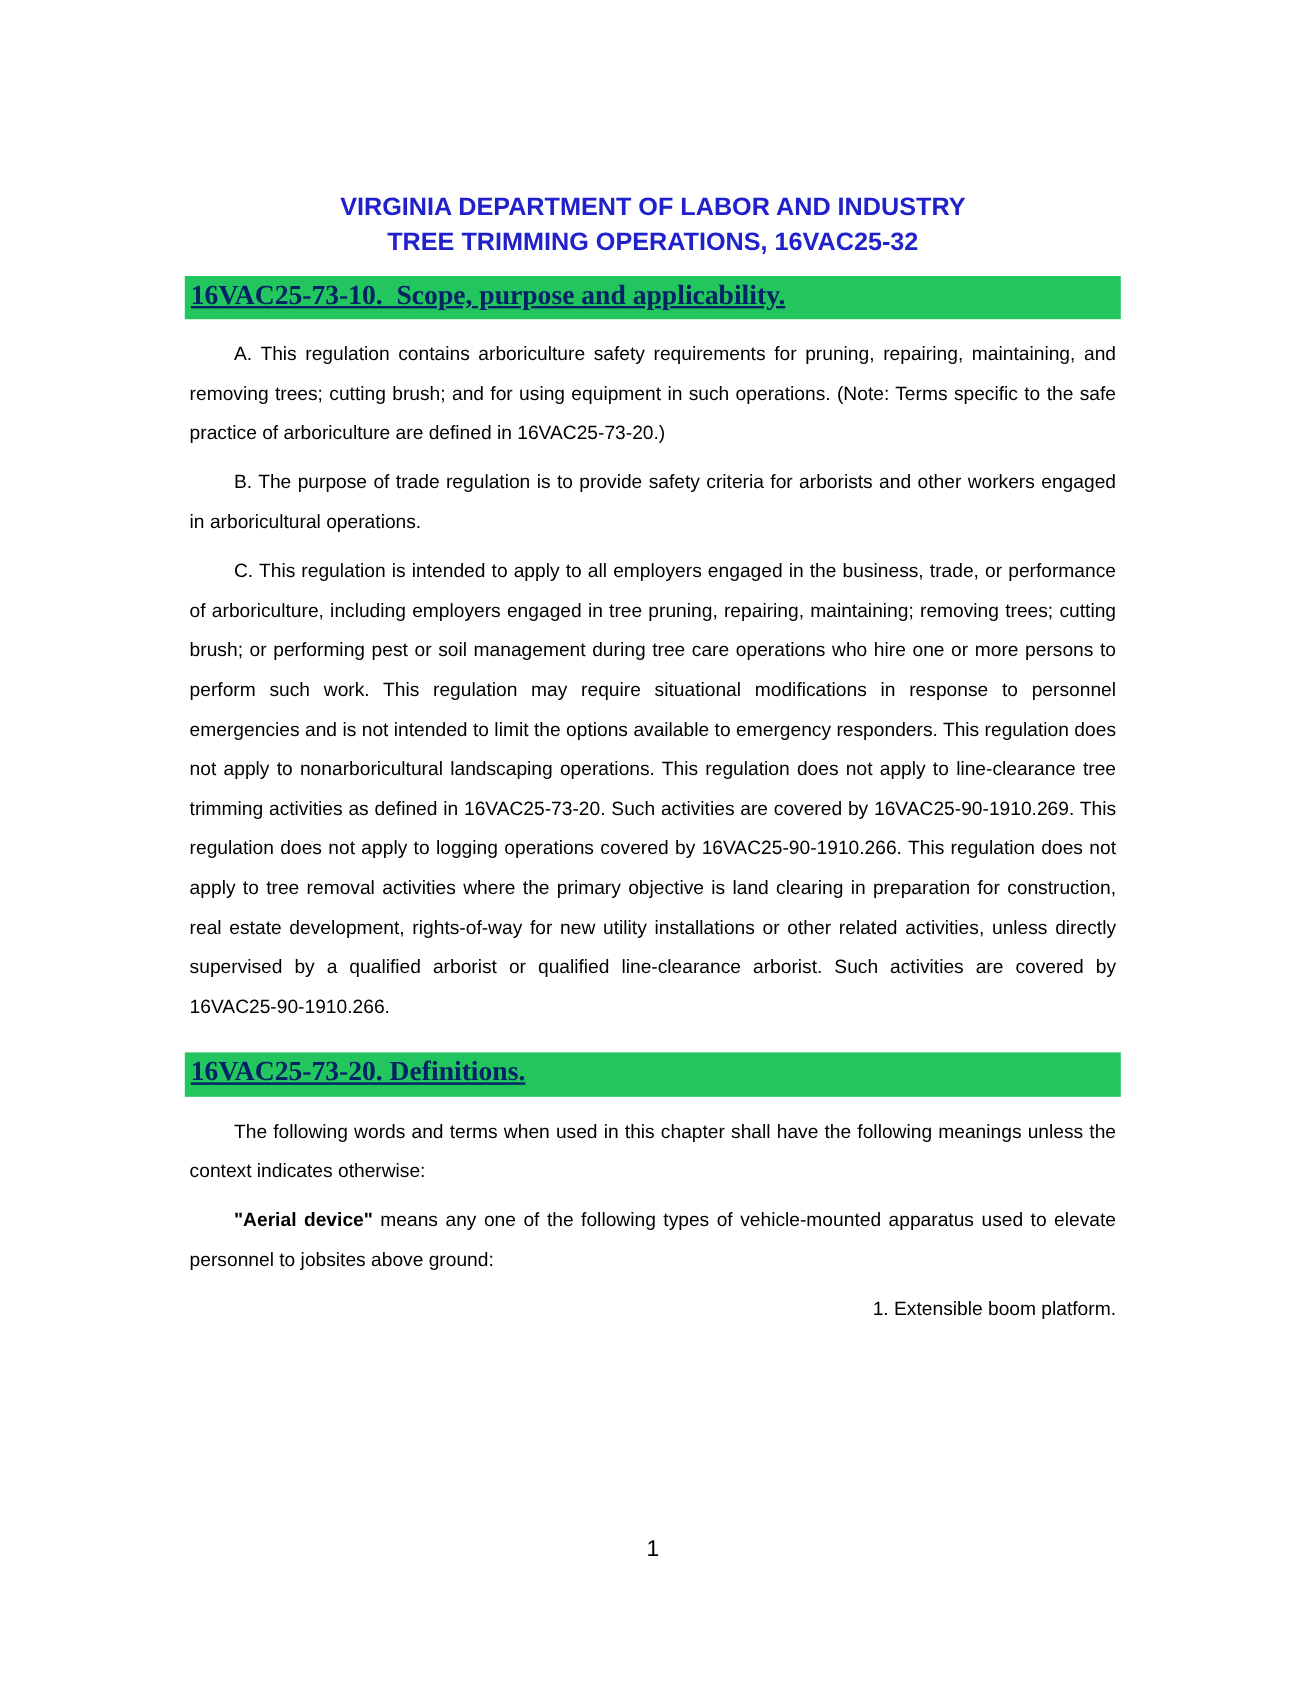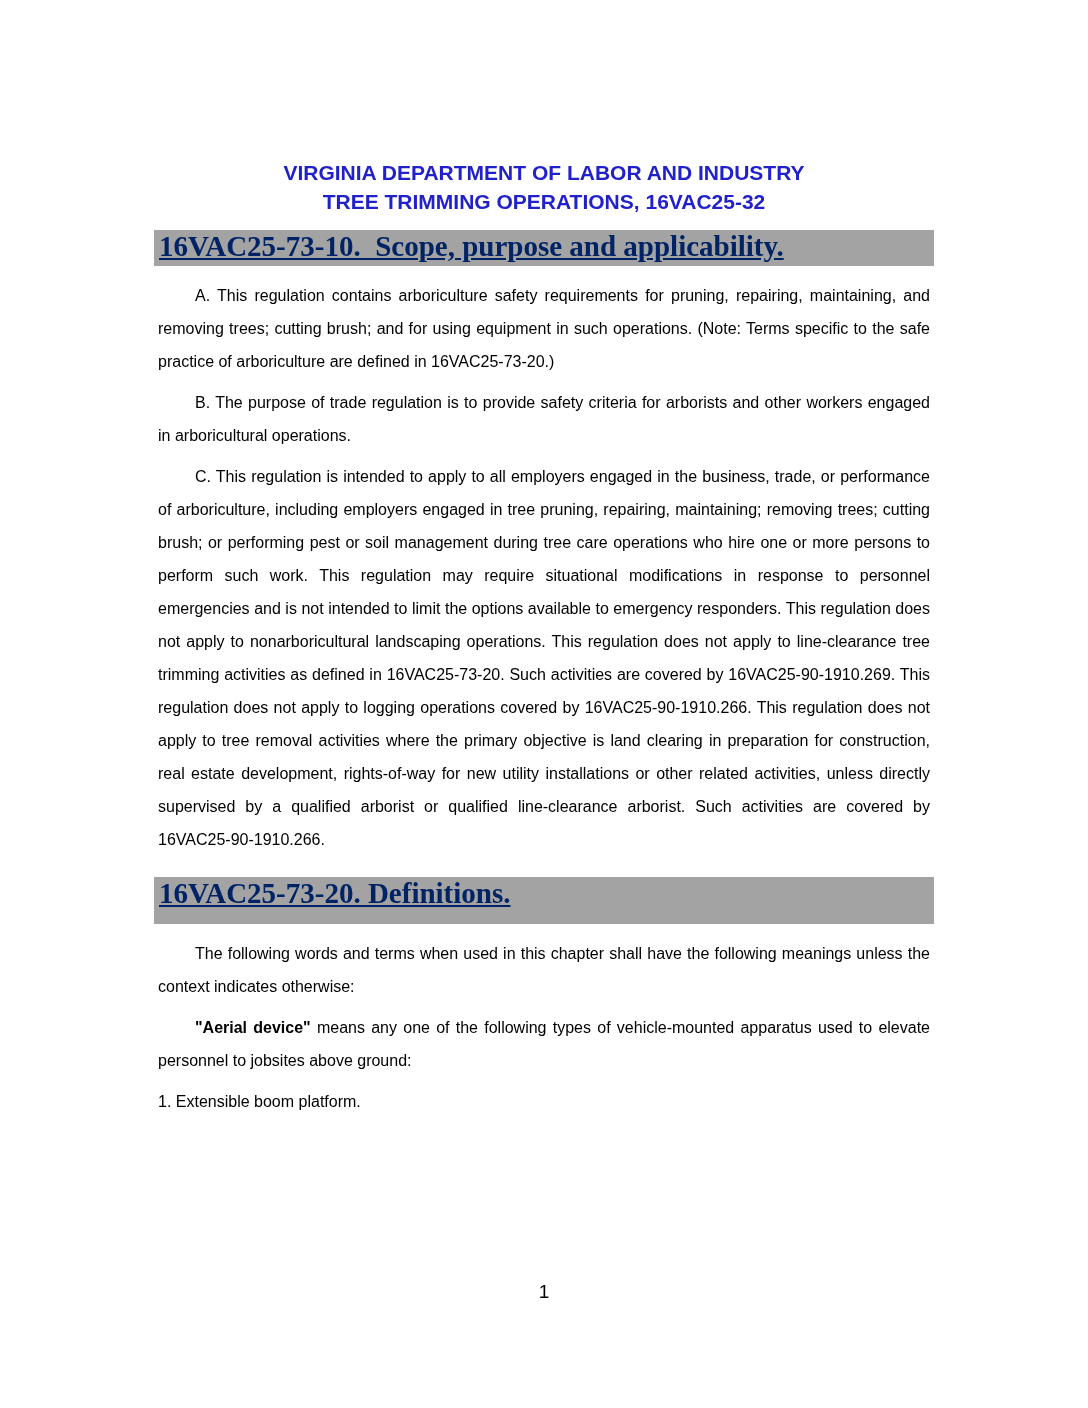--- a/index.html
+++ b/index.html
@@ -24,50 +24,50 @@
   }
   .doc-header {
     text-align: center;
     color: #2121cc;
     font-weight: bold;
     font-size: 21px;
     line-height: 29px;
     margin-bottom: 14px;
   }
   .banner {
-    background: #a3a3a3;
+    background: #22c55e;
     margin: 0 -4px 13px -4px;
     padding: 3px 6px 7px 5px;
     font-family: "Liberation Serif", serif;
     font-weight: bold;
-    font-size: 29px;
+    font-size: 23px;
     line-height: 26px;
     color: #002366;
   }
   .banner-text {
     text-decoration: underline;
   }
   .banner-definitions {
     margin-top: 21px;
-    padding-bottom: 18px;
+    padding-bottom: 8px;
   }
   .para {
     font-size: 16px;
     line-height: 33px;
     color: #000000;
     text-align: justify;
     text-indent: 37px;
     margin-bottom: 8px;
   }
   .bold {
     font-weight: bold;
   }
   .list-item {
     text-indent: 0;
-    text-align: left;
+    text-align: right;
   }
   .page-number {
     position: absolute;
     top: 1281px;
     left: 0;
     width: 1088px;
     text-align: center;
     font-size: 19px;
     color: #000000;
   }

